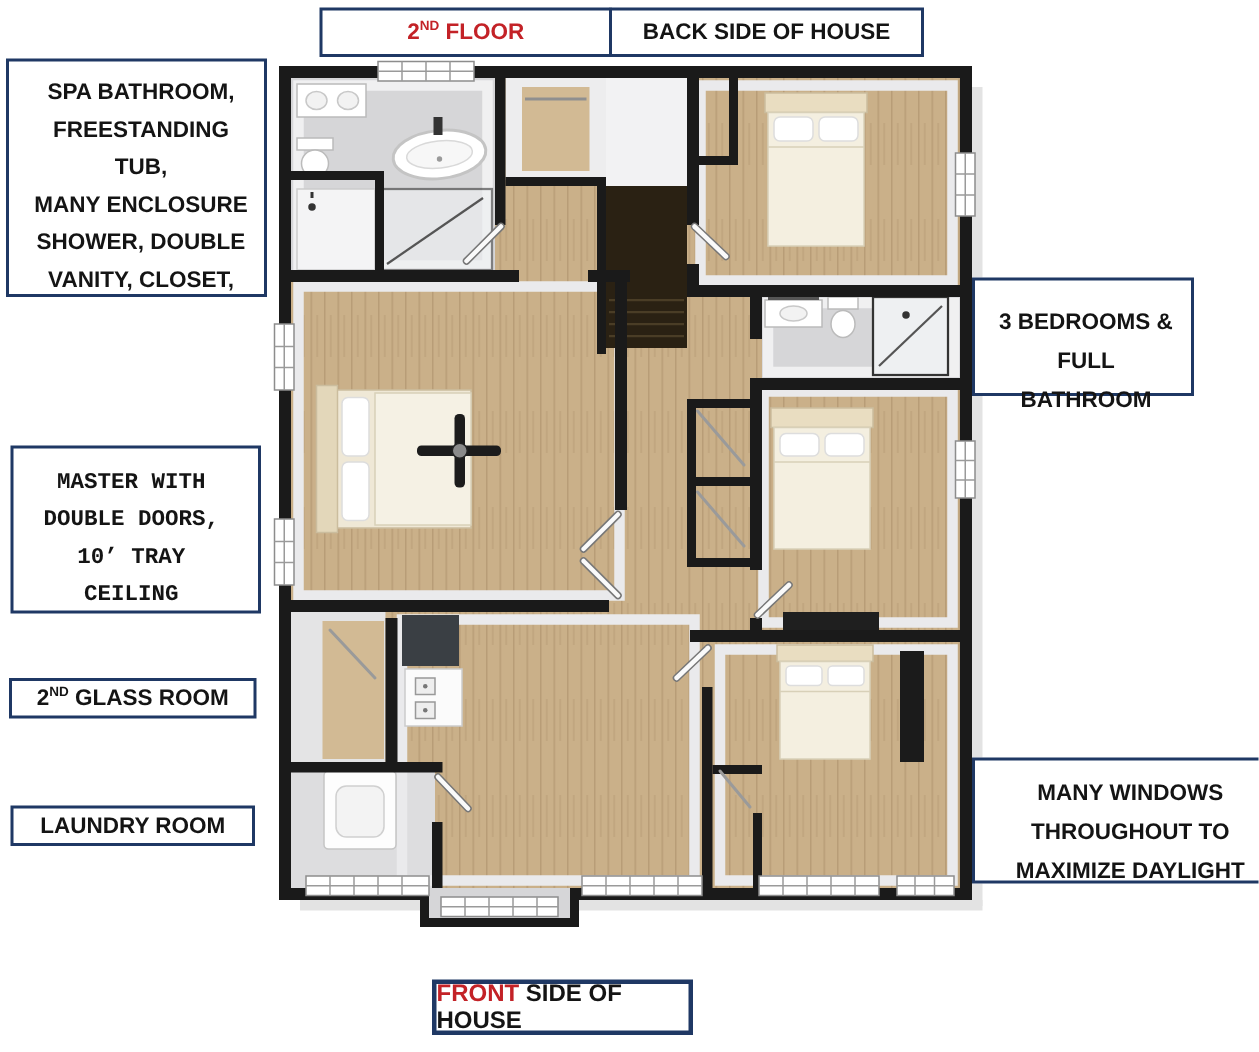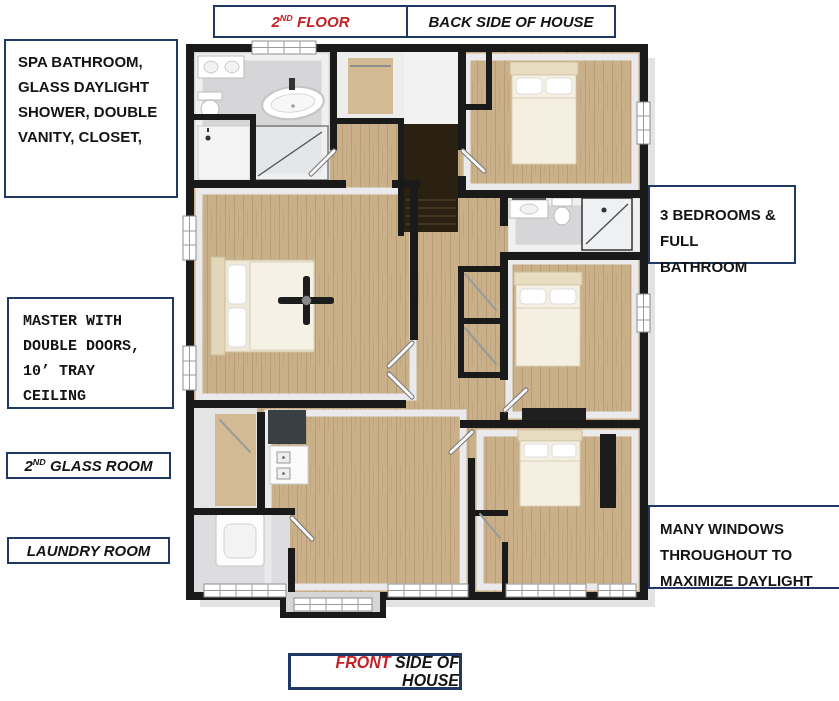--- a/index.html
+++ b/index.html
@@ -4,23 +4,23 @@
 <style>
   html,body{margin:0;padding:0;}
   body{
     width:839px;height:701px;position:relative;background:#ffffff;
     font-family:"Liberation Sans","DejaVu Sans",sans-serif;
     -webkit-font-smoothing:antialiased;
   }
   #plan-svg{position:absolute;left:0;top:0;}
   .box{
     position:absolute;background:#ffffff;border:2.5px solid var(--navy-border,#1F3864);
-    color:#141414;font-weight:700;font-size:15px;box-sizing:border-box;
+    color:#141414;font-weight:700;font-size:15px;box-sizing:border-box;text-align:center;
   }
-  .box.center{display:flex;align-items:center;justify-content:center;text-align:right;font-style:italic;}
+  .box.center{display:flex;align-items:center;justify-content:center;text-align:left;}
   .box .ln{display:block;}
   sup{font-size:0.6em;vertical-align:super;line-height:0;}
   .red{color:var(--accent-red,#C32227);}
   #spa-box{left:4px;top:39px;width:174px;height:159px;padding:8px 6px 0 12px;line-height:25px;}
   #master-box{left:7px;top:297px;width:167px;height:112px;padding:10px 20px 0 14px;line-height:25px;font-family:Liberation Mono, monospace;}
   #family-box{left:6px;top:452px;width:165px;height:27px;}
   #laundry-box{left:7px;top:537px;width:163px;height:27px;}
   #bedrooms-box{left:648px;top:185px;width:148px;height:79px;padding:15px 6px 0 10px;line-height:26px;box-sizing:border-box;}
   #windows-box{left:648px;top:505px;width:207px;height:84px;padding:9px 6px 0 10px;line-height:26px;}
   #floor-box{left:213px;top:5px;width:195px;height:33px;}
@@ -304,21 +304,22 @@
 <div class="box center" id="floor-box">
   <span class="red"><span>2</span><sup>ND</sup><span> FLOOR</span></span>
 </div>
 
 <div class="box center" id="backside-box">
   <span>BACK SIDE OF HOUSE</span>
 </div>
 
 <div class="box" id="spa-box">
   <span class="ln">SPA BATHROOM,</span>
-  <span class="ln">GLASS DAYLIGHT</span>
+  <span class="ln">FREESTANDING TUB,</span>
+  <span class="ln">MANY ENCLOSURE</span>
   <span class="ln">SHOWER, DOUBLE</span>
   <span class="ln">VANITY, CLOSET,</span>
 </div>
 
 <div class="box" id="master-box">
   <span class="ln">MASTER WITH</span>
   <span class="ln">DOUBLE DOORS,</span>
   <span class="ln">10’ TRAY CEILING</span>
 </div>
 

